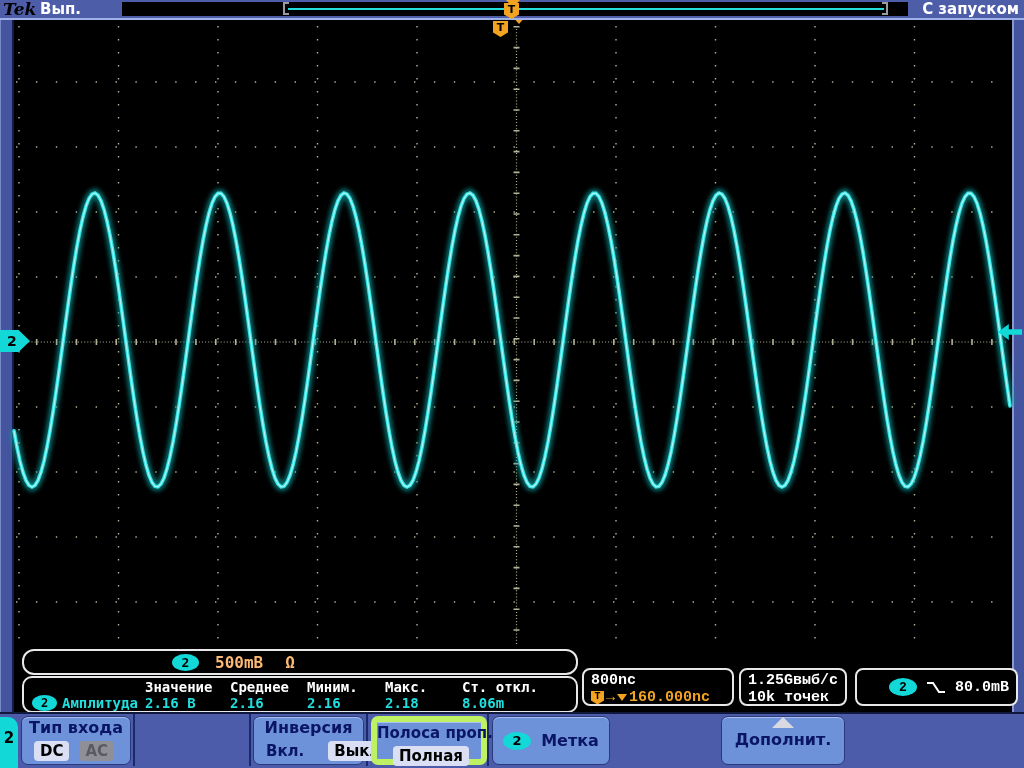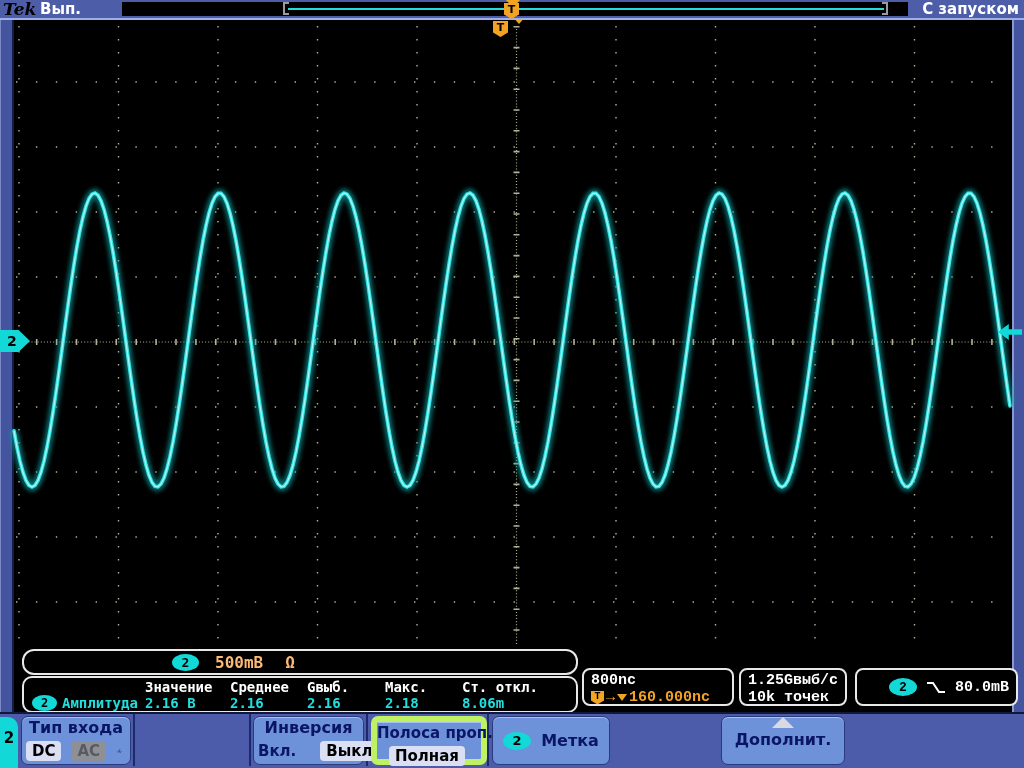--- a/index.html
+++ b/index.html
@@ -83,21 +83,21 @@
   .menu-tab{left:0;top:717px;width:18px;height:51px;background:#12d8d8;z-index:29;
             border-top-right-radius:10px;color:#000;font-weight:bold;font-size:15px;
             text-align:center;line-height:42px;}
   .mbtn{top:716px;height:49px;background:#6e92da;border-radius:7px;z-index:29;
         border:1px solid #2a3a7a;box-sizing:border-box;
         box-shadow:inset 0 1px 0 #a8bff0;}
   .mbtn.focus{border:6px solid #bef264;}
   .btn-title{color:#0b1566;font-weight:bold;font-size:16px;text-align:center;
              line-height:22px;white-space:nowrap;}
   .opt-row{display:flex;align-items:center;justify-content:flex-start;
-           gap:10px;padding:2px 8px 0 4px;}
+           gap:10px;padding:2px 8px 0 12px;}
   .chip{background:#dadff3;color:#000;border-radius:4px;padding:0 6px;
         font-weight:bold;font-size:15px;line-height:20px;}
   .chip.gray{background:#8f9095;color:#595b63;}
   .opt-plain{color:#0b1566;font-weight:bold;font-size:15px;line-height:20px;}
   .sep{top:714px;width:2px;height:52px;background:#1a2a6a;z-index:28;}
 
   .btn-coupling{left:21px;width:110px;}
   .btn-imped{left:137px;width:110px;}
   .btn-invert{left:253px;width:111px;}
   .btn-bw{left:371px;width:116px;}
@@ -175,21 +175,21 @@
     <span class="num-oval">2</span>
     <span class="cyan ch-scale">500mB</span>
     <span class="cyan ch-coup">Ω</span>
   </div>
 
   <div class="meas-bar blackbox abs">
     <div class="meas-row hdr">
       <span></span>
       <span>Значение</span>
       <span>Среднее</span>
-      <span>Gвыб.</span>
+      <span>Миним.</span>
       <span>Макс.</span>
       <span>Ст. откл.</span>
     </div>
     <div class="meas-row val">
       <span class="meas-label">
         <span class="num-oval">2</span>
         <span>Амплитуда</span>
       </span>
       <span>2.16 В</span>
       <span>2.16</span>

